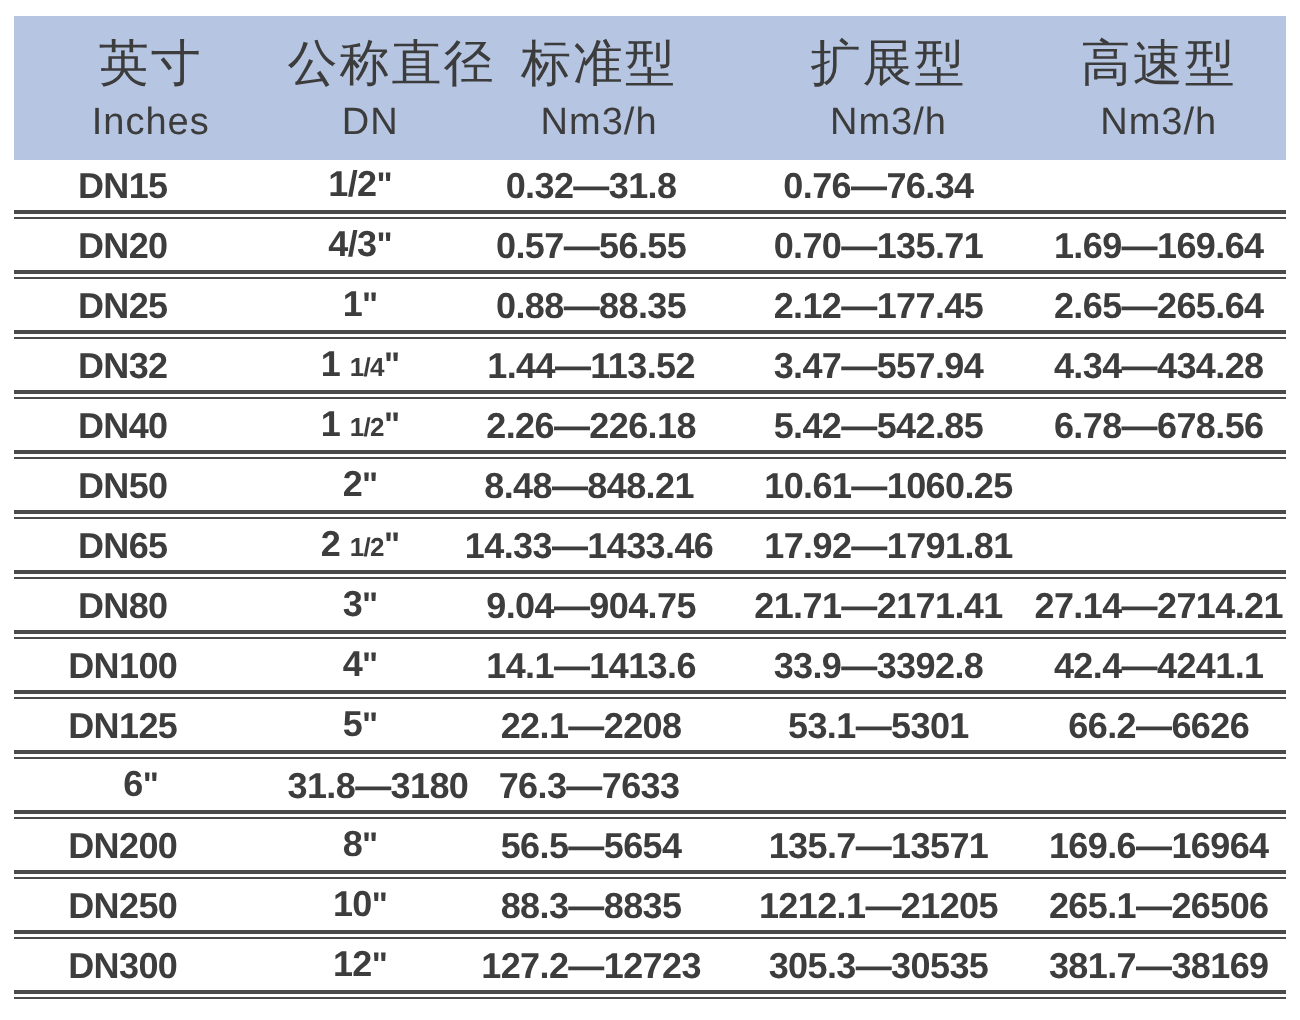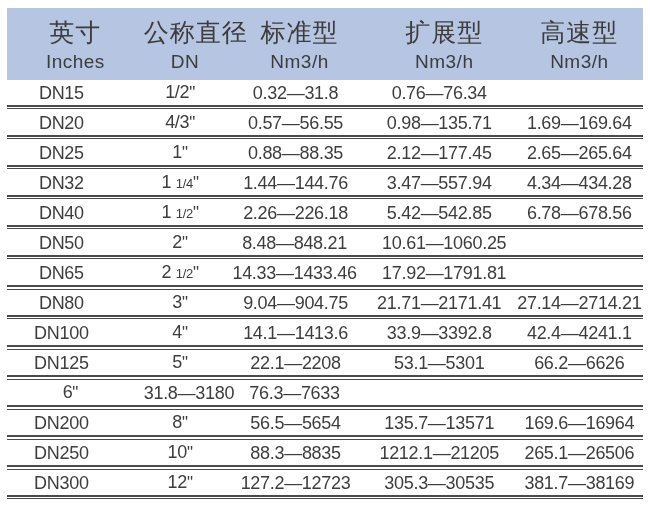--- a/index.html
+++ b/index.html
@@ -42,20 +42,21 @@
     font-size: 19px;
     line-height: 25px;
     letter-spacing: 0.5px;
     white-space: nowrap;
   }
   .row {
     display: grid;
     grid-template-columns: 21.5% 13% 23% 22.5% 20%;
     height: 25px;
     align-items: center;
+    font-weight: bold;
   }
   .cell {
     text-align: center;
     font-size: 18px;
     letter-spacing: -0.3px;
     color: #3d3d3d;
     white-space: nowrap;
     line-height: 25px;
   }
   .c1 { padding-right: 28px; }
@@ -110,38 +111,38 @@
       <div class="cell c2"><span>1/2</span><span class="frac"></span><span class="qm">"</span></div>
       <div class="cell c3">0.32—31.8</div>
       <div class="cell c4">0.76—76.34</div>
     </div>
     <div class="rule"></div>
 
     <div class="row">
       <div class="cell c1">DN20</div>
       <div class="cell c2"><span>4/3</span><span class="frac"></span><span class="qm">"</span></div>
       <div class="cell c3">0.57—56.55</div>
-      <div class="cell c4">0.98—135.71</div>
+      <div class="cell c4">0.70—135.71</div>
       <div class="cell c5">1.69—169.64</div>
     </div>
     <div class="rule"></div>
 
     <div class="row">
       <div class="cell c1">DN25</div>
       <div class="cell c2"><span>1</span><span class="frac"></span><span class="qm">"</span></div>
       <div class="cell c3">0.88—88.35</div>
       <div class="cell c4">2.12—177.45</div>
       <div class="cell c5">2.65—265.64</div>
     </div>
     <div class="rule"></div>
 
     <div class="row">
       <div class="cell c1">DN32</div>
       <div class="cell c2"><span>1 </span><span class="frac">1/4</span><span class="qm">"</span></div>
-      <div class="cell c3">1.44—144.76</div>
+      <div class="cell c3">1.44—113.52</div>
       <div class="cell c4">3.47—557.94</div>
       <div class="cell c5">4.34—434.28</div>
     </div>
     <div class="rule"></div>
 
     <div class="row">
       <div class="cell c1">DN40</div>
       <div class="cell c2"><span>1 </span><span class="frac">1/2</span><span class="qm">"</span></div>
       <div class="cell c3">2.26—226.18</div>
       <div class="cell c4">5.42—542.85</div>

